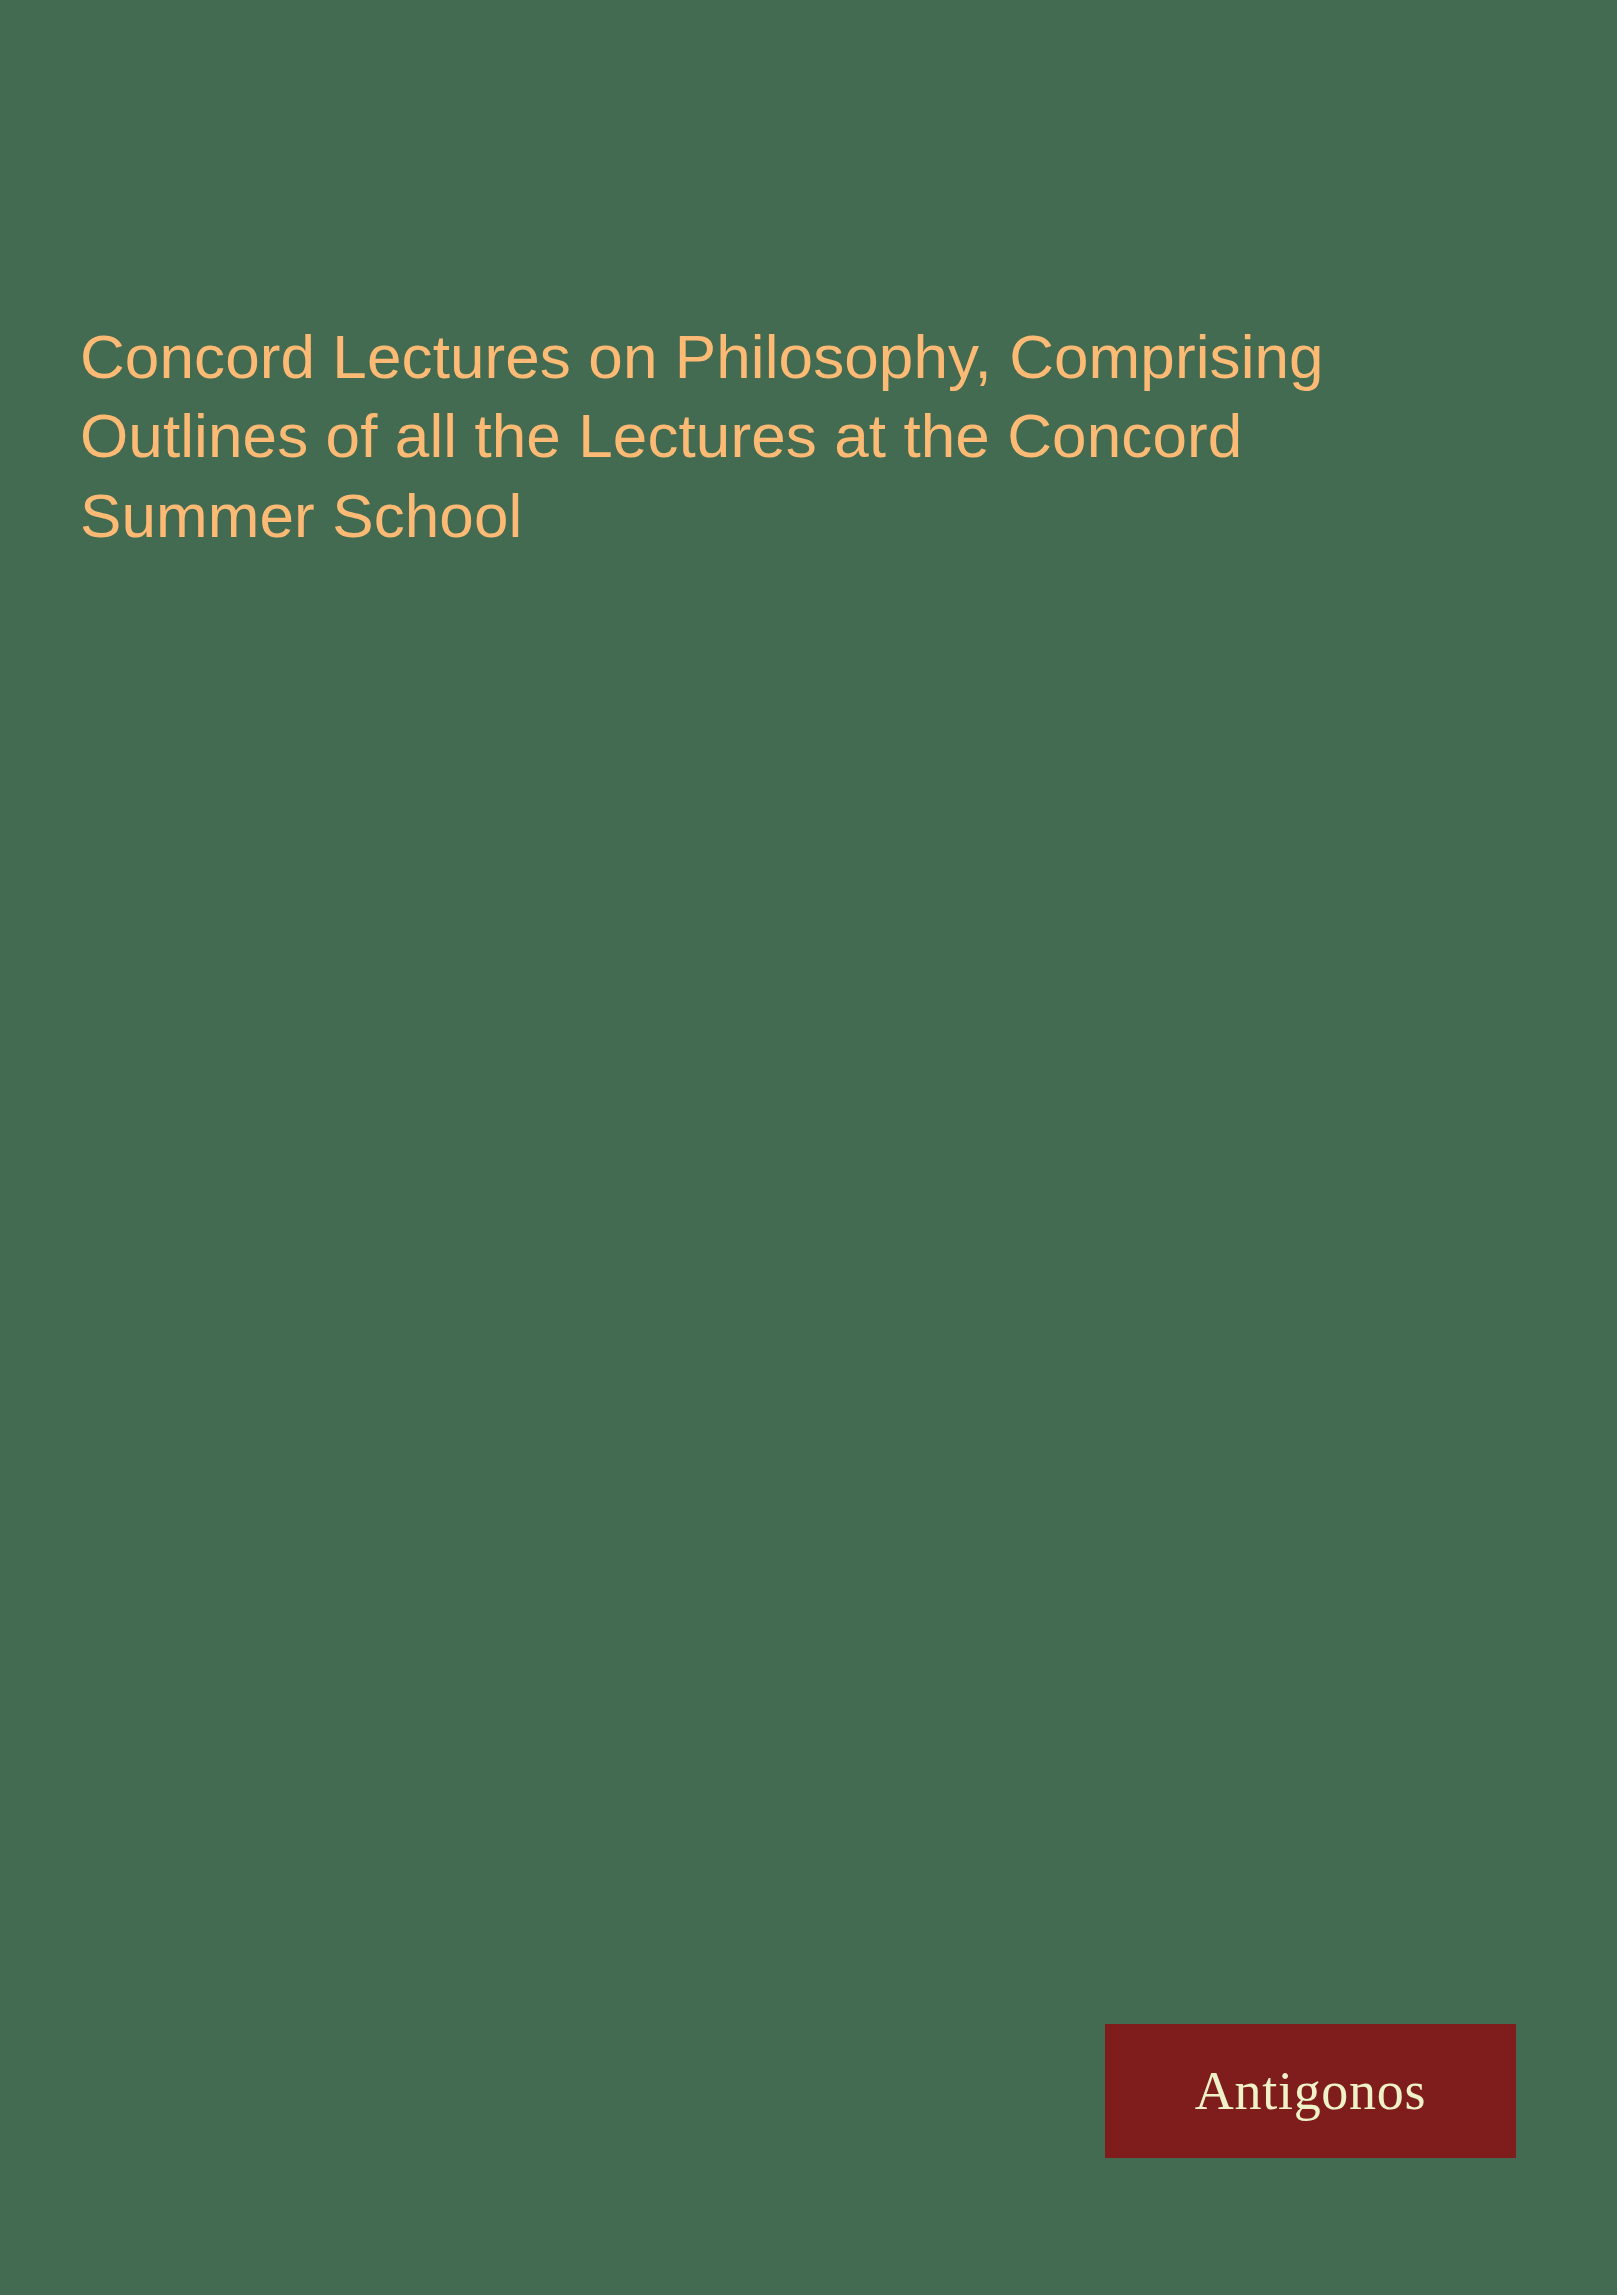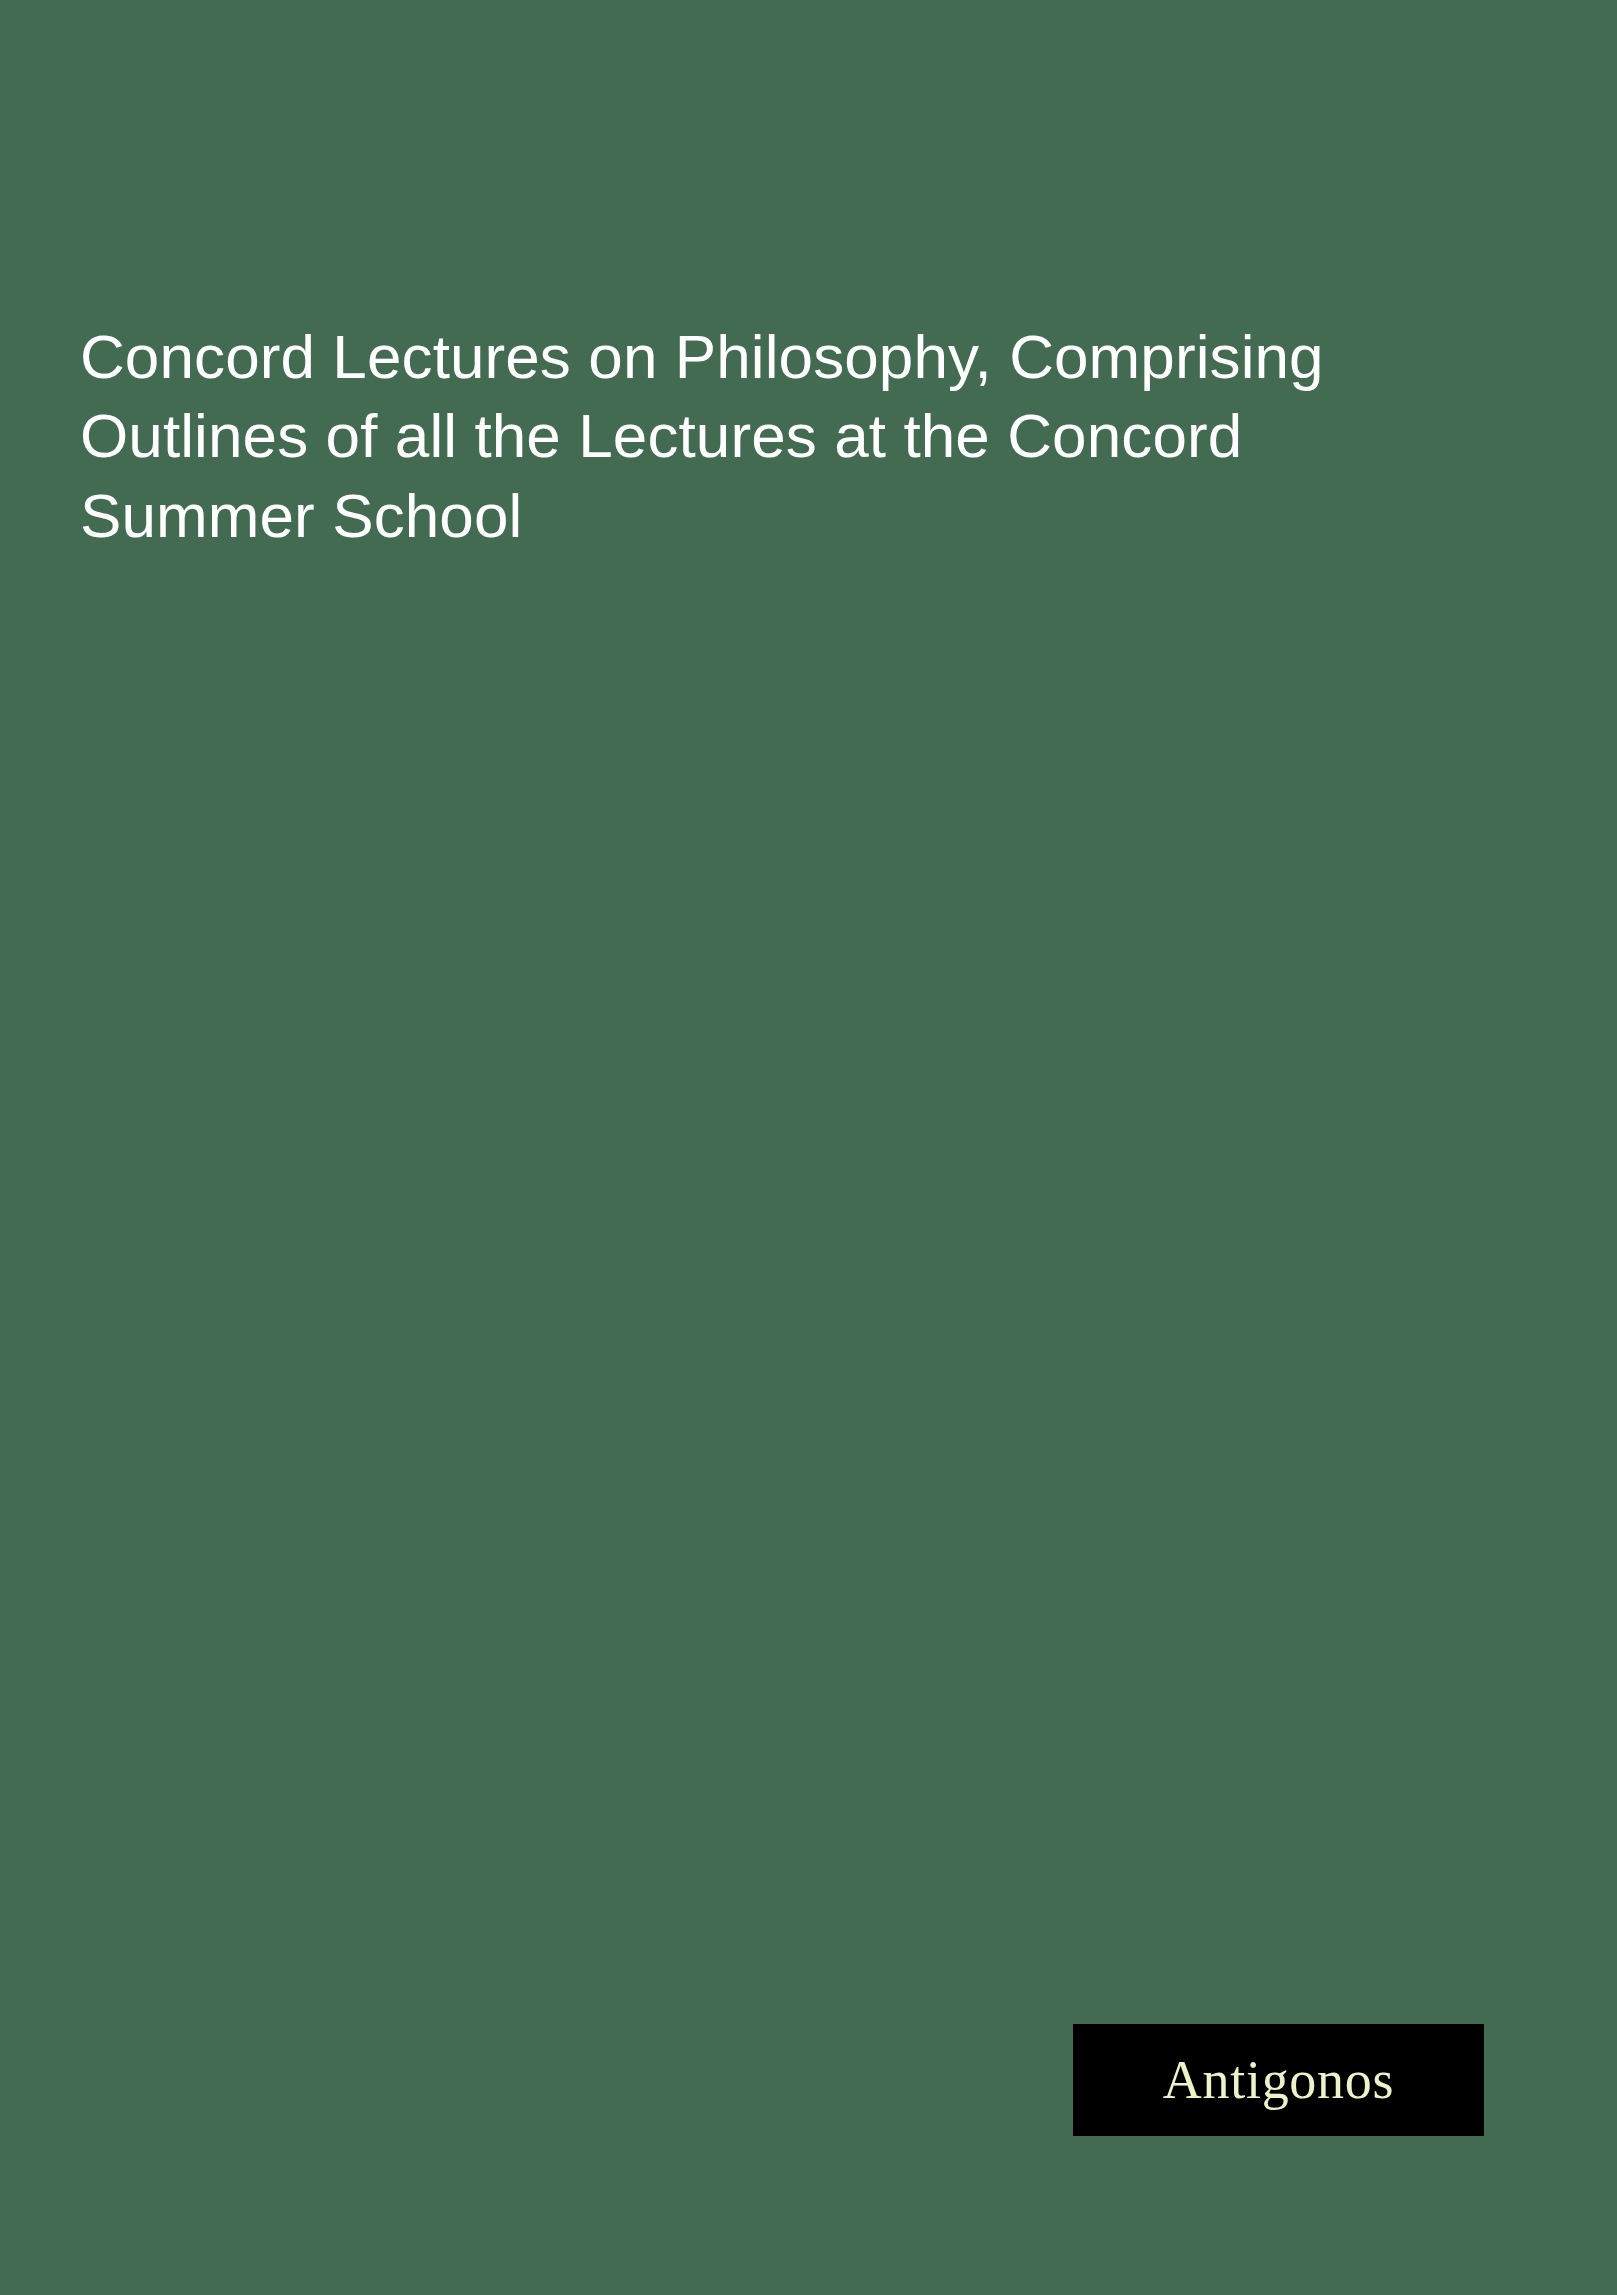--- a/index.html
+++ b/index.html
@@ -29,33 +29,33 @@
     font-size: 44px;
     font-weight: 400;
     letter-spacing: 0.3px;
     line-height: 1.2;
   }
   .title {
     position: absolute;
     left: 80px;
     top: 317px;
     width: 1402px;
-    color: #ffffff;
+    color: #fdba74;
     font-size: 62px;
     font-weight: 400;
     line-height: 1.28;
     letter-spacing: 0.1px;
   }
   .publisher-badge {
     position: absolute;
-    left: 1073px;
+    left: 1105px;
     top: 2024px;
     width: 411px;
-    height: 112px;
-    background: #000000;
+    height: 134px;
+    background: #7f1d1d;
     display: flex;
     align-items: center;
     justify-content: center;
   }
   .publisher-name {
     color: #EFF2C8;
     font-family: "Liberation Serif", serif;
     font-size: 54px;
     font-weight: 400;
     letter-spacing: 0.7px;

